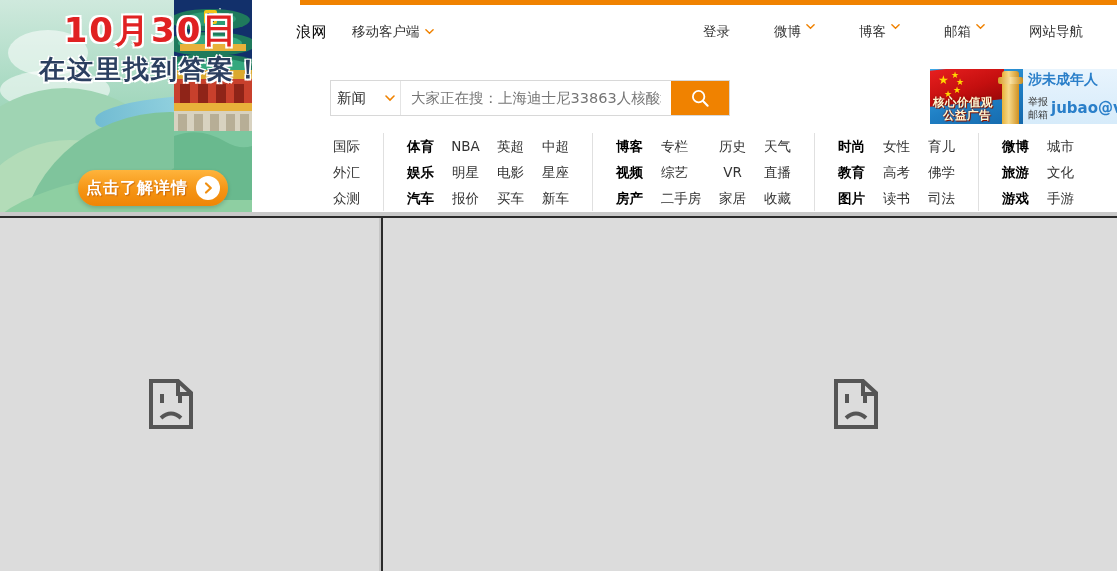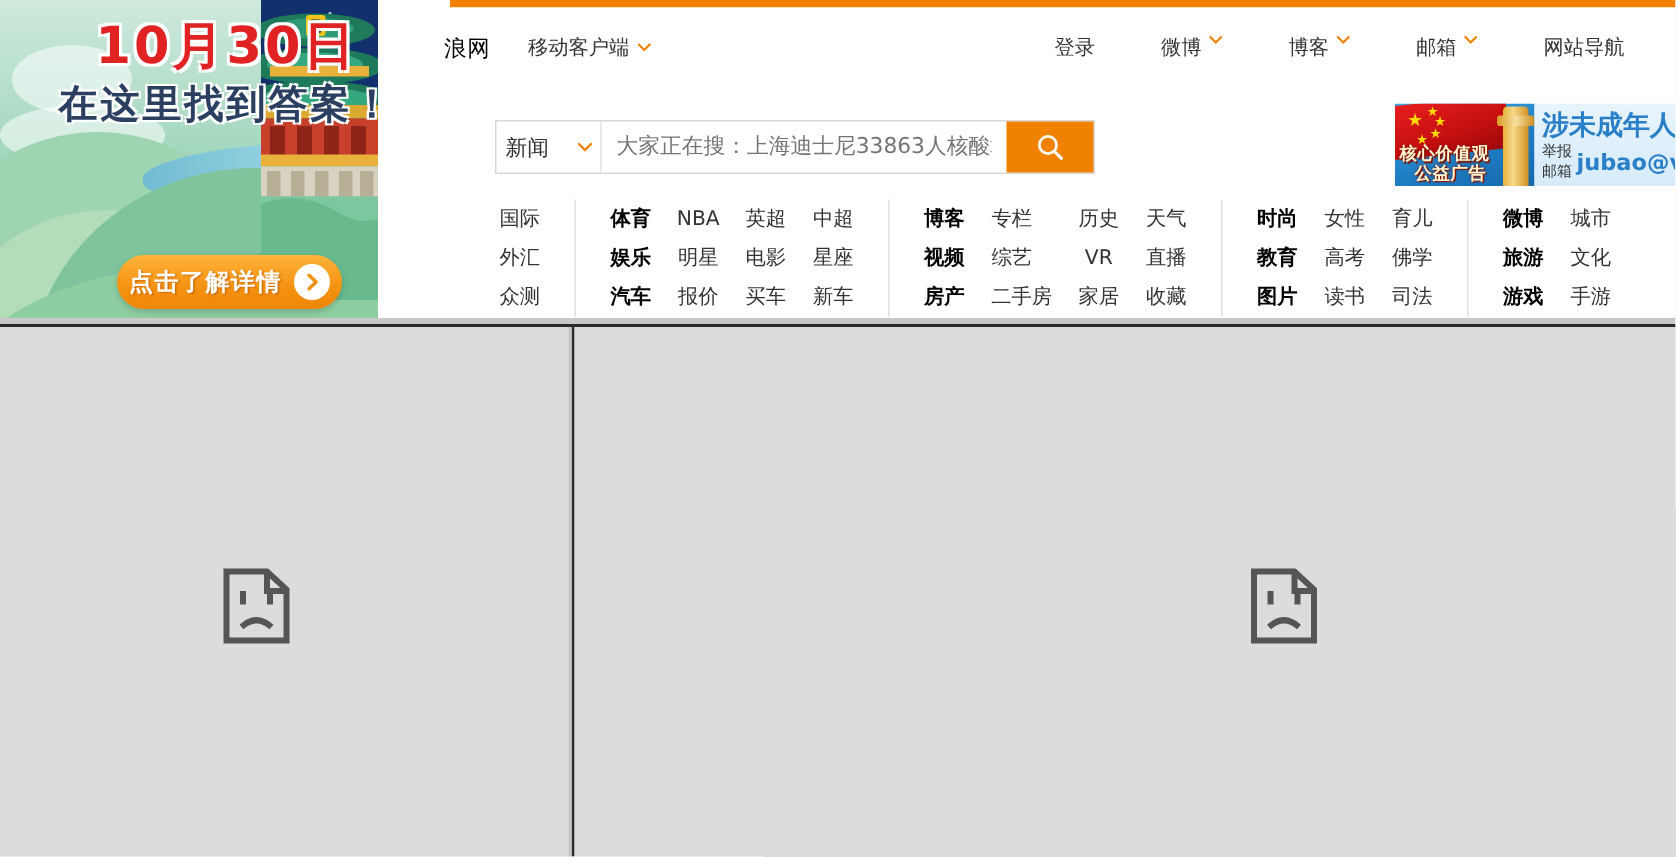--- a/index.html
+++ b/index.html
@@ -132,21 +132,21 @@
     white-space: nowrap;
   }
   .psa-cap1 { top: 26px; }
   .psa-cap2 { top: 39px; left: 13px; }
   .psa-txt {
     flex: 1; background: linear-gradient(180deg,#e8f4fd 0%,#d6ebfa 100%);
     position: relative; overflow: hidden;
   }
   .psa-head {
     position: absolute; left: 5px; top: 2px;
-    font-size: 18px; color: #2a7fc9; font-weight: bold;
+    font-size: 14px; color: #2a7fc9; font-weight: bold;
     white-space: nowrap; letter-spacing: 0px;
   }
   .psa-sub-label {
     position: absolute; left: 5px; top: 26px;
     font-size: 10px; color: #333; line-height: 13px; width: 22px;
   }
   .psa-mail {
     position: absolute; left: 28px; top: 30px;
     font-size: 15px; color: #2a7fc9; font-weight: bold; white-space: nowrap;
   }

